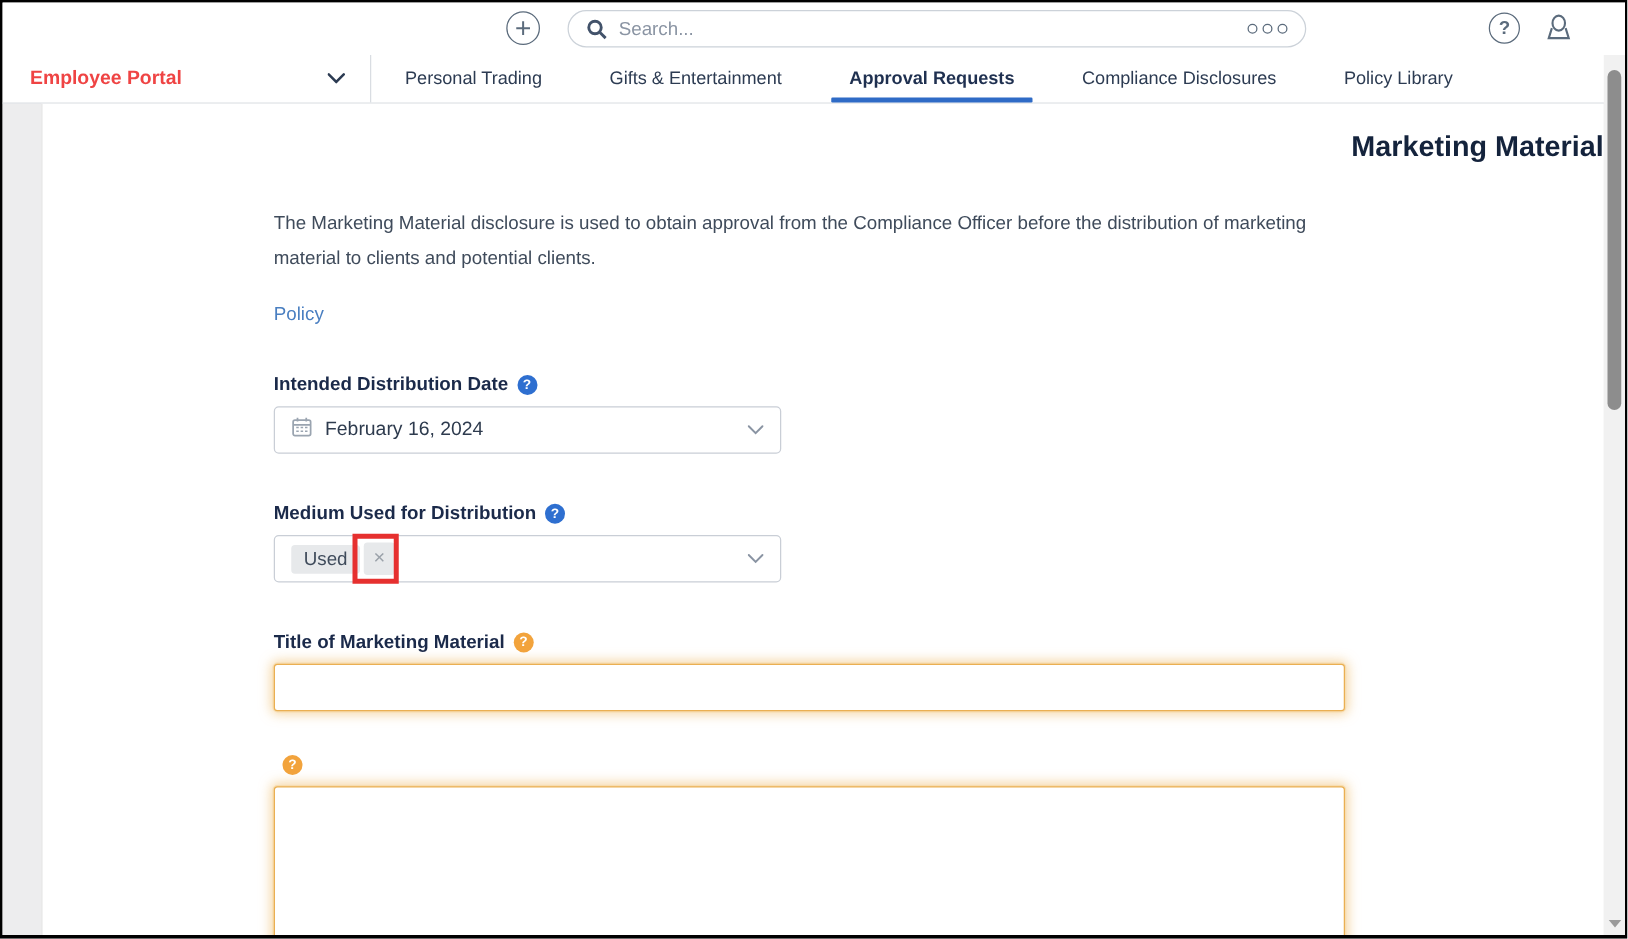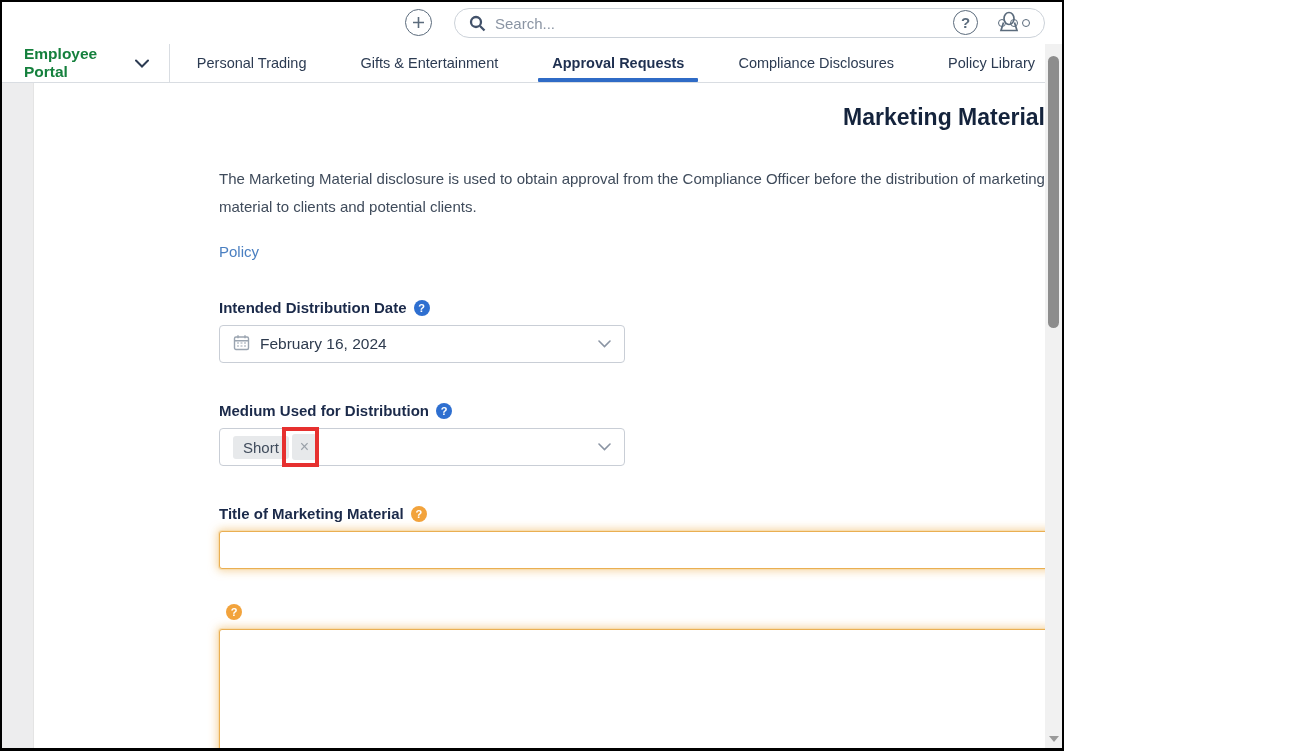--- a/index.html
+++ b/index.html
@@ -1,19 +1,19 @@
 <!DOCTYPE html>
 <html><head>
 <meta charset="utf-8">
 <style>
   * { box-sizing: border-box; margin: 0; padding: 0; }
   html,body { width: 1302px; height: 751px; }
   body { font-family: "Liberation Sans", sans-serif; background:#fff; }
   .screen {
-    width: 1064px; height: 751px;
+    width: 1302px; height: 751px;
     border: 2px solid #000; border-bottom-width: 3px;
     position: relative; background:#fff; overflow: hidden;
   }
 
   
   .topbar { height: 42px; background:#fff; position: relative; }
   .add-btn {
     position:absolute; left: 403px; top: 7px; width: 27px; height: 27px;
     border: 1.5px solid #5b6b7c; border-radius: 50%;
     display:flex; align-items:center; justify-content:center;
@@ -43,21 +43,21 @@
 
   
   .navbar {
     height: 39px; background:#fff; border-bottom: 1px solid #d9dde2;
     display:flex; align-items: stretch;
   }
   .portal {
     width: 295px; display:flex; align-items:center; justify-content:space-between;
     padding: 0 20px 0 22px; border-right: 1px solid #d9dde2; cursor:pointer;
   }
-  .portal .portal-label { font-size: 15.5px; font-weight: bold; color:#15803d; }
+  .portal .portal-label { font-size: 15.5px; font-weight: bold; color:#ef4444; }
   .tabs { display:flex; align-items:stretch; }
   .tab {
     position:relative; display:flex; align-items:center;
     padding: 0 27px; font-size: 14.5px; color:#2c3b52; cursor:pointer; white-space:nowrap;
   }
   .tab.active { font-weight: bold; color:#1f3050; }
   .tab.active::after {
     content:""; position:absolute; left: 13px; right: 13px; bottom: 0;
     height: 4px; background: #2f6bc6; border-radius: 1px;
   }
@@ -227,21 +227,21 @@
         </div>
       </div>
 
       <div class="field-group">
         <div class="field-label">
           <span>Medium Used for Distribution</span>
           <span class="help-icon blue">?</span>
         </div>
         <div class="select-box">
           <div class="chip">
-            <span class="chip-label">Short</span>
+            <span class="chip-label">Used</span>
             <span class="chip-x">×</span>
             <span class="red-annotation"></span>
           </div>
           <span class="chev">
             <svg width="13" height="8" viewBox="0 0 13 8">
                 <path d="M1 1 L6.5 6.5 L12 1" stroke="#8a94a3" stroke-width="1.6" fill="none" stroke-linecap="round"></path>
               </svg>
           </span>
         </div>
       </div>

